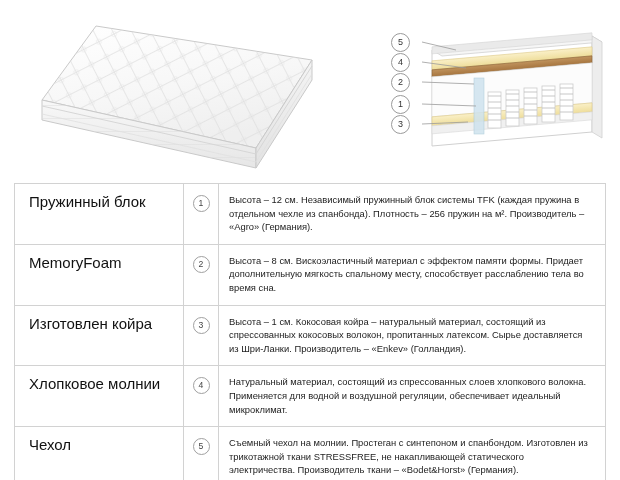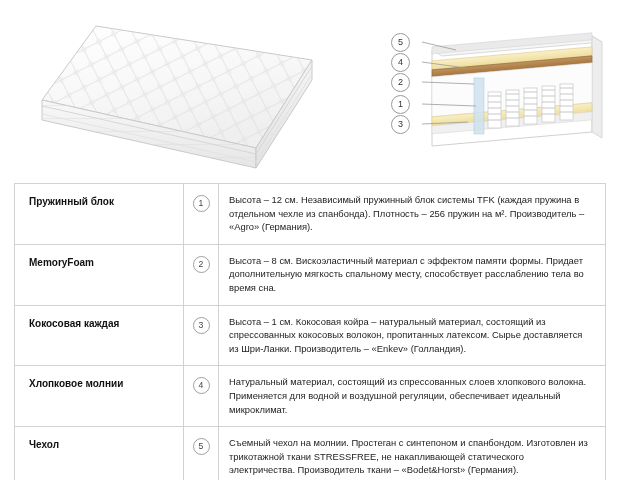--- a/index.html
+++ b/index.html
@@ -78,22 +78,22 @@
   .spec-table td {
     border: 1px solid #d2d2d2;
     vertical-align: top;
     padding: 9px 8px 10px 10px;
     font-size: 9.4px;
     line-height: 13.6px;
     color: #1c1c1c;
   }
   td.col-name {
     width: 146px;
-    font-size: 10px;
-    font-weight: bold;
+    font-size: 15px;
+    font-weight: normal;
     padding-left: 14px;
     padding-top: 11px;
     color: #111;
   }
   td.col-num {
     width: 34px;
     text-align: center;
     padding: 11px 0 0 0;
   }
   td.col-desc {
@@ -240,21 +240,21 @@
         <td class="col-name">Пружинный блок</td>
         <td class="col-num"><span class="num-bubble">1</span></td>
         <td class="col-desc">Высота – 12 см. Независимый пружинный блок системы TFK (каждая пружина в отдельном чехле из спанбонда). Плотность – 256 пружин на м². Производитель – «Agro» (Германия).</td>
       </tr>
       <tr>
         <td class="col-name">MemoryFoam</td>
         <td class="col-num"><span class="num-bubble">2</span></td>
         <td class="col-desc">Высота – 8 см. Вискоэластичный материал с эффектом памяти формы. Придает дополнительную мягкость спальному месту, способствует расслаблению тела во время сна.</td>
       </tr>
       <tr>
-        <td class="col-name">Кокосовая каждая</td>
+        <td class="col-name">Изготовлен койра</td>
         <td class="col-num"><span class="num-bubble">3</span></td>
         <td class="col-desc">Высота – 1 см. Кокосовая койра – натуральный материал, состоящий из спрессованных кокосовых волокон, пропитанных латексом. Сырье доставляется из Шри-Ланки. Производитель – «Enkev» (Голландия).</td>
       </tr>
       <tr>
         <td class="col-name">Хлопковое молнии</td>
         <td class="col-num"><span class="num-bubble">4</span></td>
         <td class="col-desc">Натуральный материал, состоящий из спрессованных слоев хлопкового волокна. Применяется для водной и воздушной регуляции, обеспечивает идеальный микроклимат.</td>
       </tr>
       <tr>
         <td class="col-name">Чехол</td>

